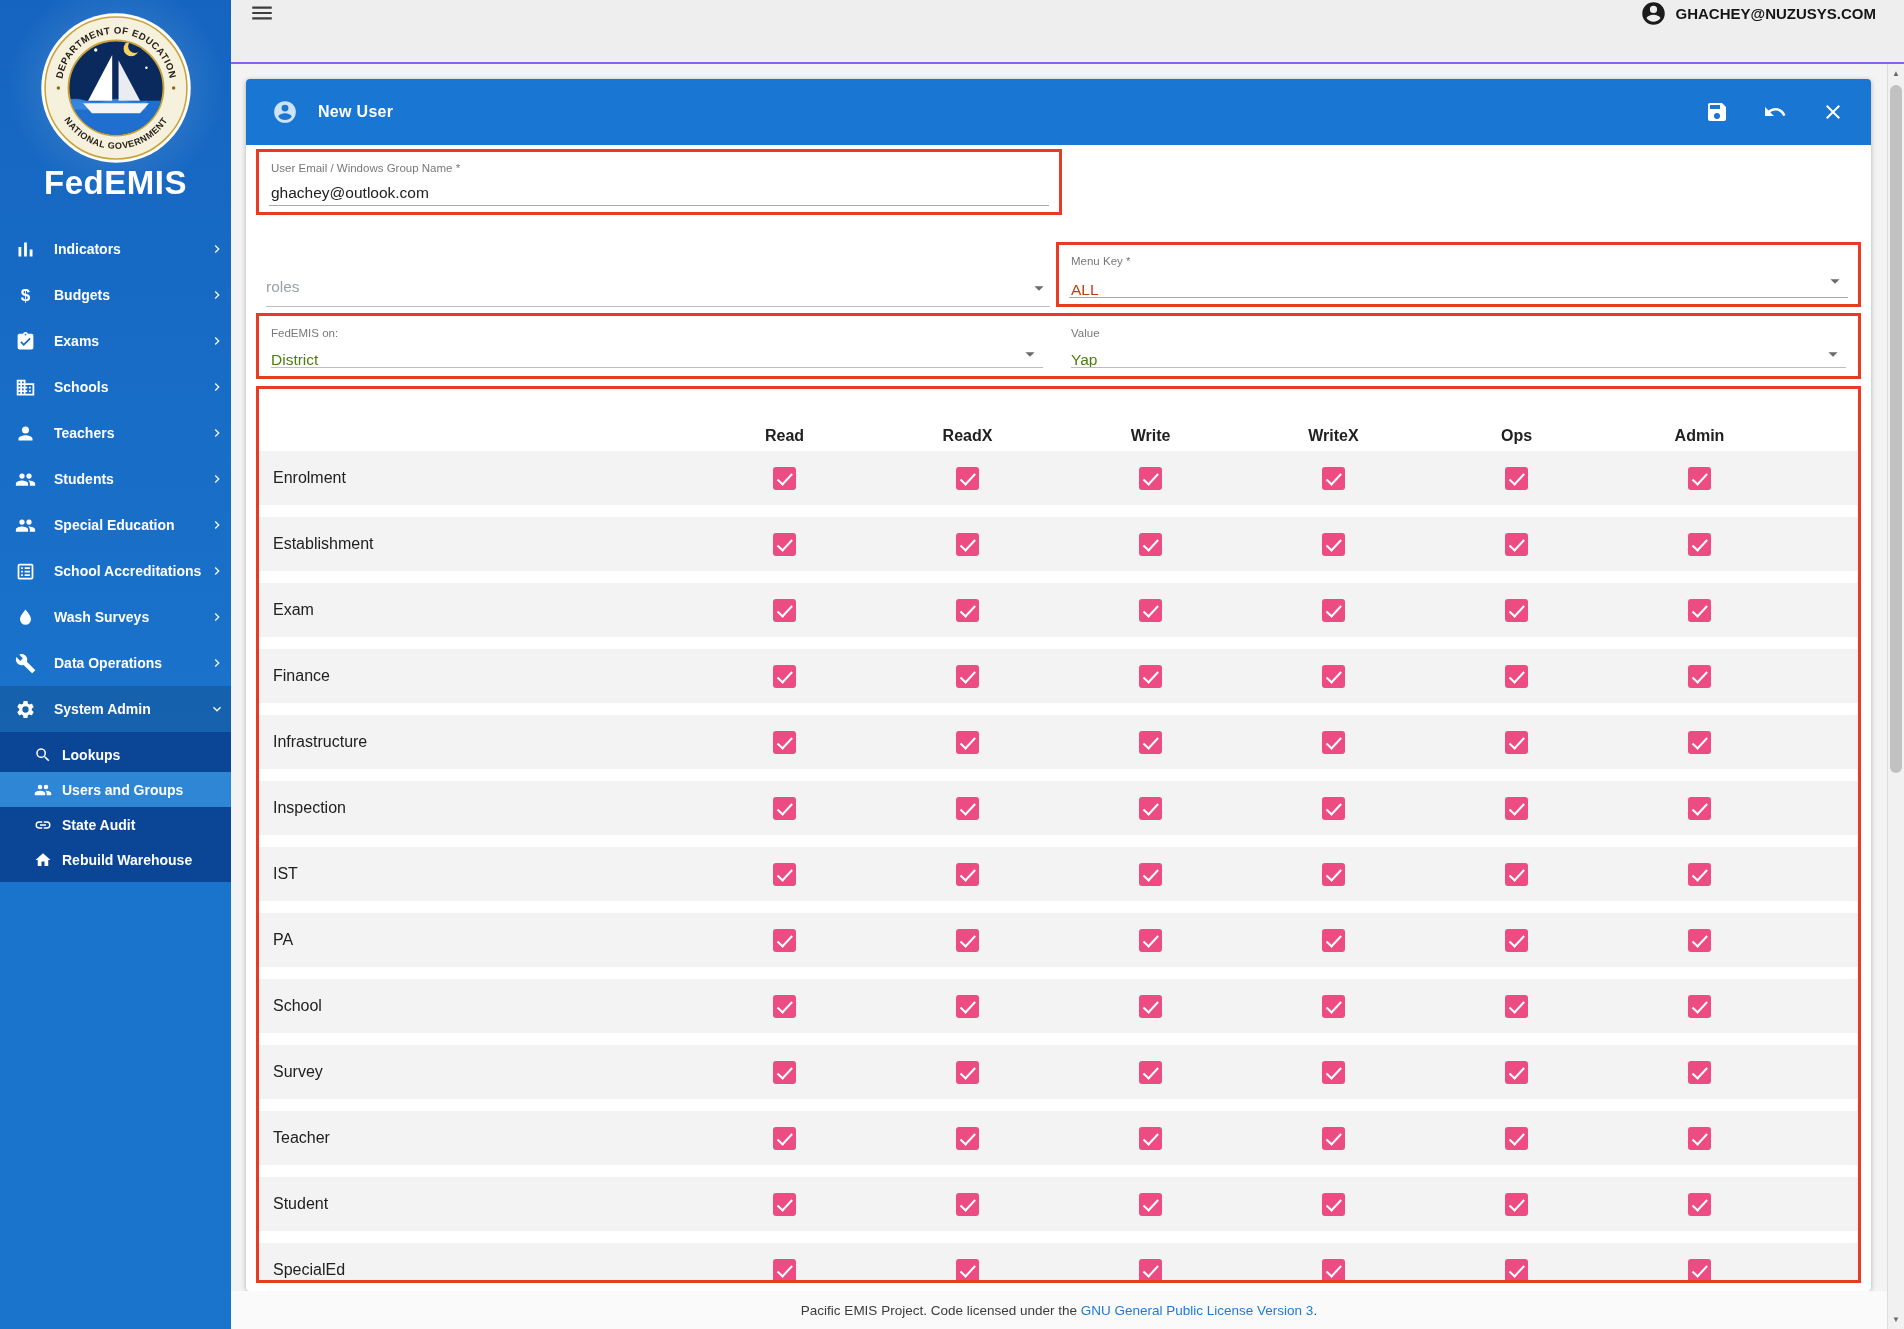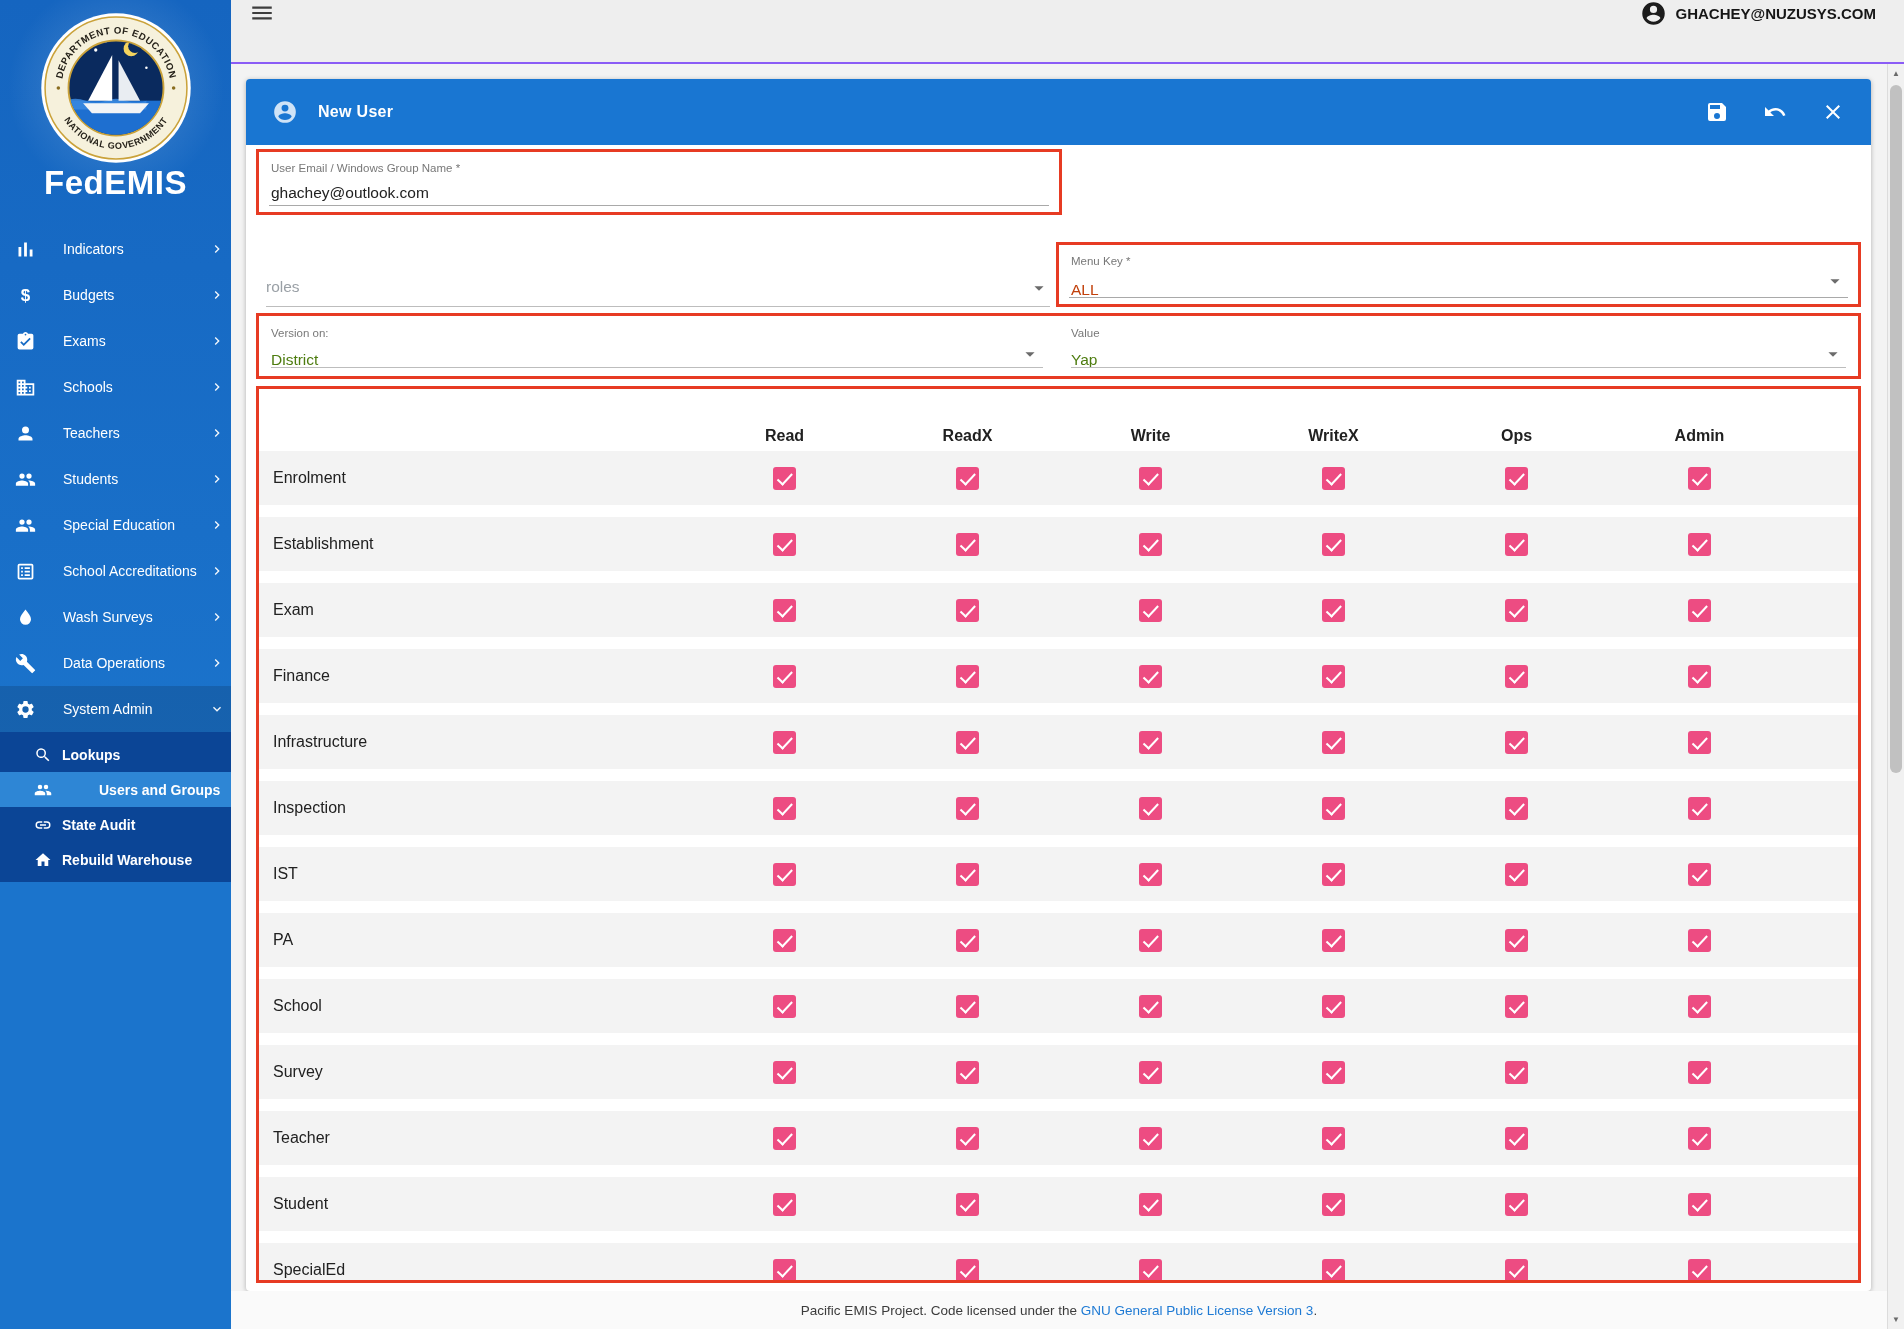--- a/index.html
+++ b/index.html
@@ -20,27 +20,27 @@
   .logo-wrap{width:152px;height:152px;margin:12px auto 0;}
   .logo-wrap svg{width:100%;height:100%;display:block;}
   .seal-text{fill:#26221a;font-weight:bold;letter-spacing:.4px;font-family:"Liberation Sans",sans-serif;}
   .app-title{color:#fff;font-size:33px;font-weight:700;text-align:center;letter-spacing:.5px;}
   .nav{margin-top:24px;}
   .nav-item{height:46px;display:flex;align-items:center;padding:0 6px 0 15px;color:#fff;cursor:pointer;}
   .nav-item.expanded{background:rgba(0,0,0,.14);}
   .nav-ico{width:21px;height:21px;display:flex;align-items:center;justify-content:center;flex:0 0 21px;}
   .nav-ico svg,.sub-ico svg{width:100%;height:100%;display:block;}
   .txt-ico{font-weight:700;font-size:17px;line-height:21px;text-align:center;}
-  .nav-label{flex:1;margin-left:9px;font-size:14px;font-weight:400;white-space:nowrap;overflow:hidden;padding-left:18px;}
+  .nav-label{flex:1;font-size:14px;font-weight:700;white-space:nowrap;overflow:hidden;padding-left:18px;}
   .nav-chev{width:16px;height:16px;opacity:.95;flex:0 0 16px;}
   .nav-chev svg{width:100%;height:100%;display:block;}
   .nav-chev.down{transform:rotate(90deg);}
   .submenu{background:var(--submenu-navy);padding:5px 0;}
   .sub-item{height:35px;display:flex;align-items:center;padding-left:34px;color:#fff;cursor:pointer;}
-  .sub-item.active{background:var(--active-blue);gap:37px;}
+  .sub-item.active{background:var(--active-blue);}
   .sub-ico{width:18px;height:18px;flex:0 0 18px;display:flex;align-items:center;justify-content:center;}
   .sub-label{margin-left:10px;font-size:14px;font-weight:700;white-space:nowrap;}
 
   
   .topbar{position:absolute;left:231px;right:0;top:0;height:64px;background:#eeeeee;border-bottom:2px solid #8b5cf6;
     display:flex;align-items:flex-start;justify-content:space-between;padding:0 28px 0 18px;}
   .menu-btn{width:26px;height:26px;color:#3d3d3d;cursor:pointer;display:inline-block;}
   .menu-btn svg{width:100%;height:100%;}
   .account{display:flex;align-items:center;gap:9px;cursor:pointer;}
   .acct-ico{width:27px;height:27px;color:#1c1c1c;display:inline-block;}
@@ -378,21 +378,21 @@
     <div class="f-label">Menu Key *</div>
     <div class="f-value">ALL</div>
     <span class="caret"><svg viewBox="0 0 24 24" fill="currentColor">
           <path d="M7 10l5 5 5-5z"></path>
         </svg></span>
     <div class="f-underline"></div>
   </div>
 
   <div class="annotated filter-box">
     <div class="half hl">
-      <div class="f-label">Version on:</div>
+      <div class="f-label">FedEMIS on:</div>
       <div class="f-value">District</div>
       <span class="caret"><svg viewBox="0 0 24 24" fill="currentColor">
             <path d="M7 10l5 5 5-5z"></path>
           </svg></span>
       <div class="h-underline"></div>
     </div>
     <div class="half hr">
       <div class="f-label">Value</div>
       <div class="f-value">Yap</div>
       <span class="caret"><svg viewBox="0 0 24 24" fill="currentColor">

